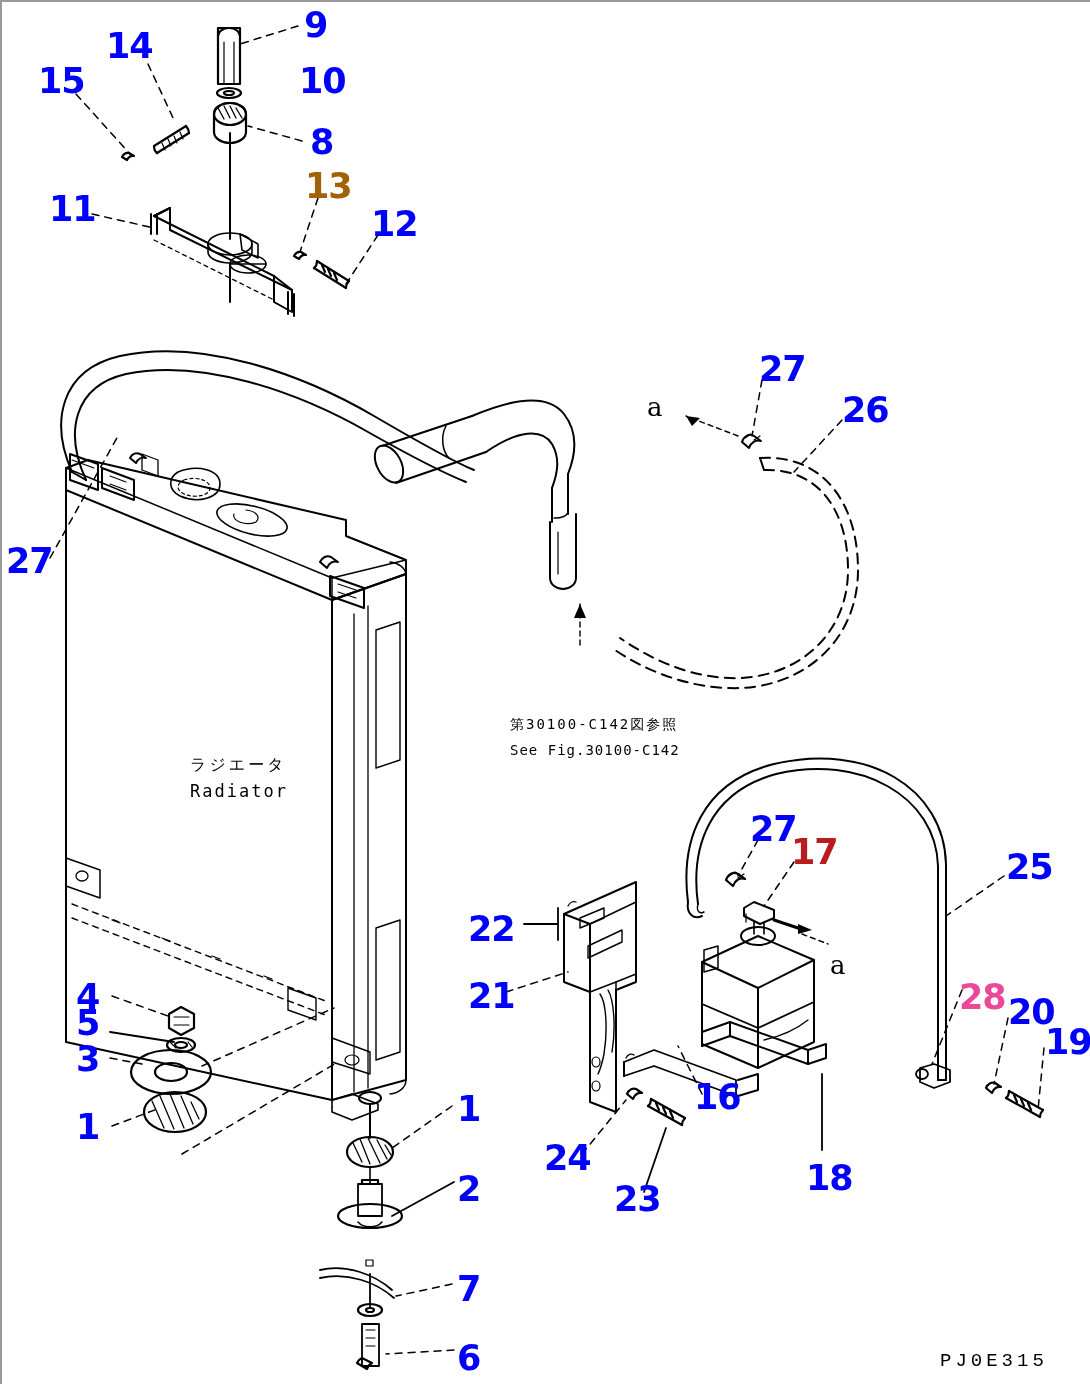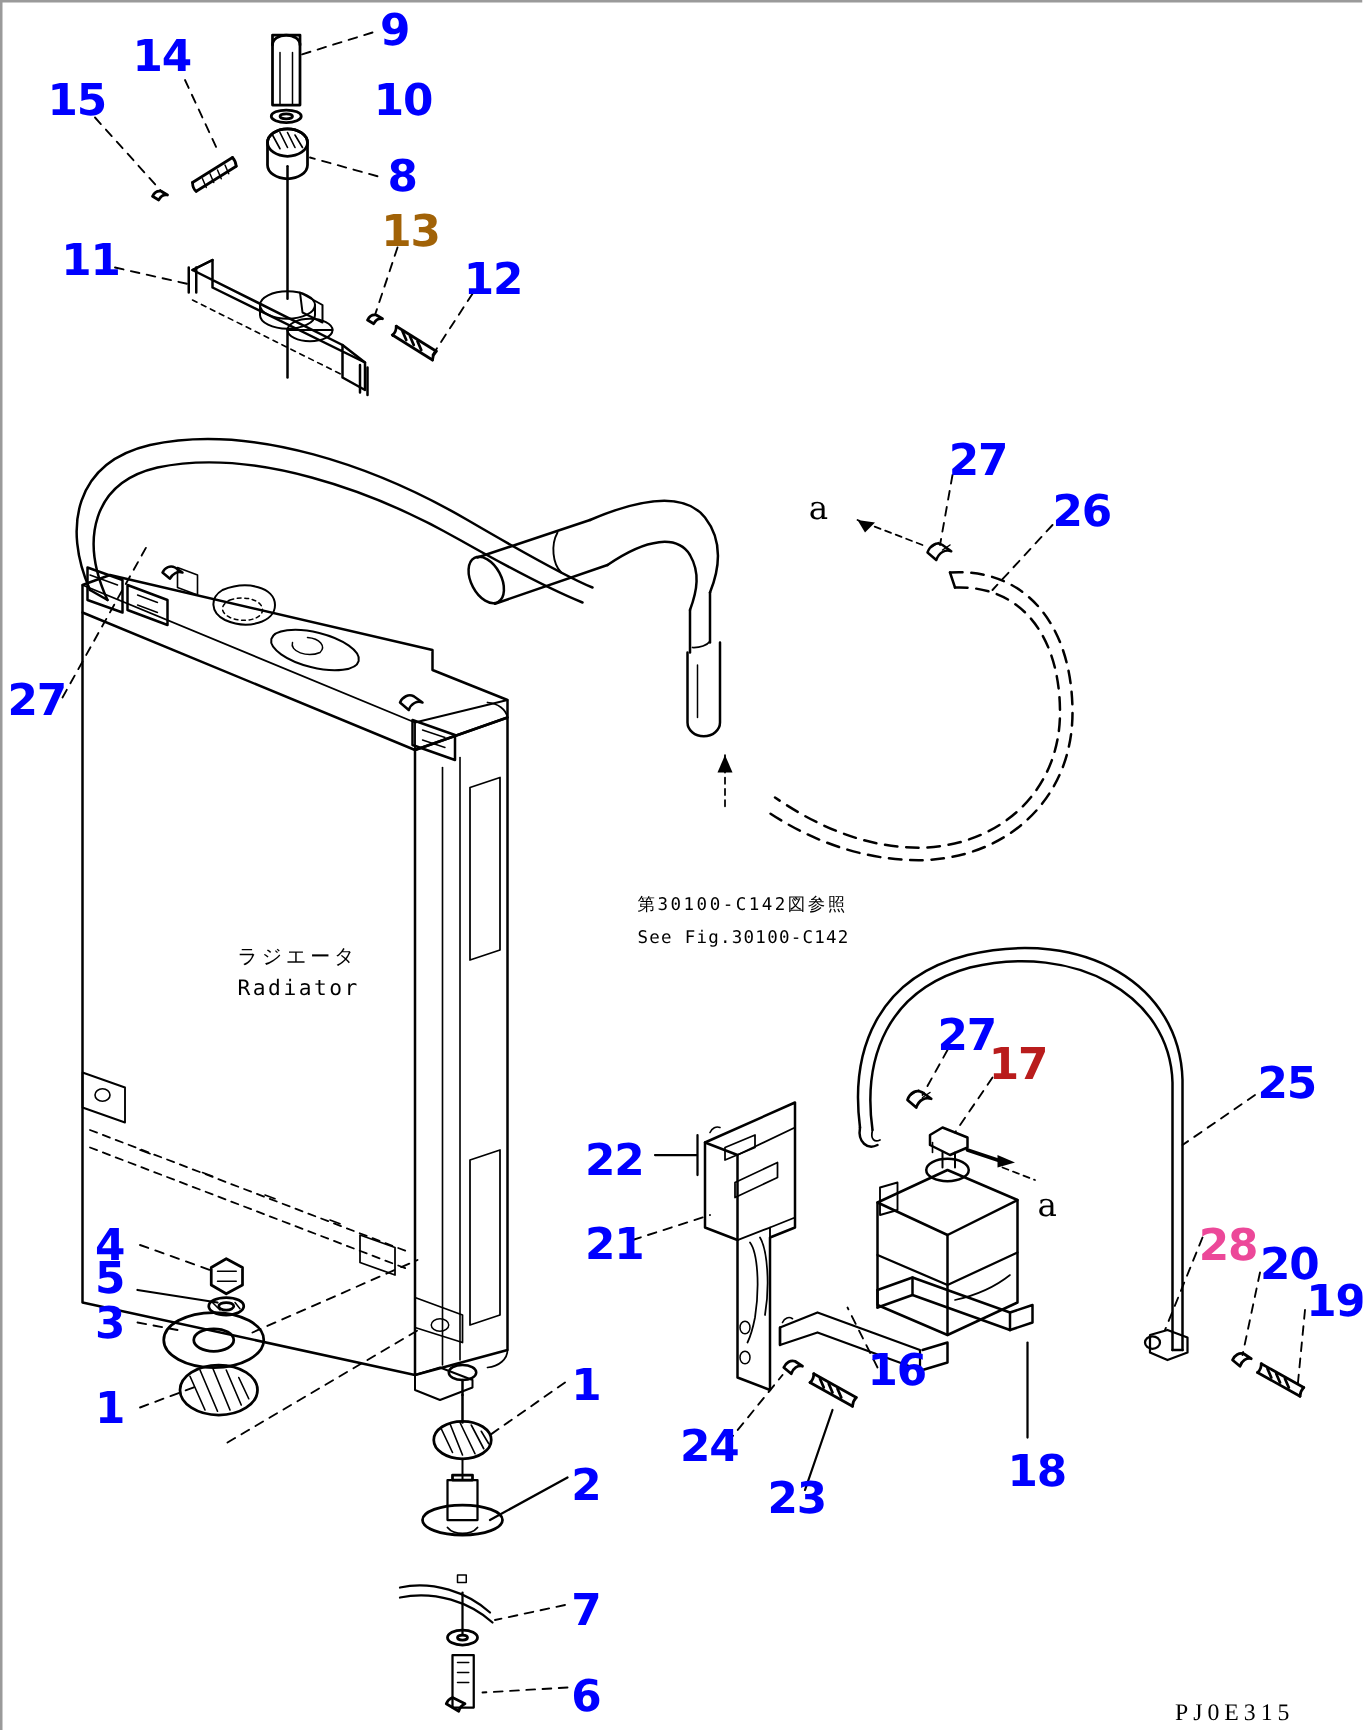--- a/index.html
+++ b/index.html
@@ -26,22 +26,22 @@
   .lbl.jp{font-family:"DejaVu Sans",sans-serif;font-size:16px;letter-spacing:3px;}
   .annot{
     position:absolute;color:#000;font-family:"DejaVu Serif",serif;
     font-size:26px;line-height:26px;white-space:nowrap;
   }
   .refnote{
     position:absolute;color:#000;font-family:"DejaVu Sans Mono",monospace;
     font-size:14px;line-height:24px;white-space:nowrap;letter-spacing:1px;
   }
   .drawcode{
-    position:absolute;color:#000;font-family:Liberation Serif, serif;
-    font-size:19px;letter-spacing:4px;white-space:nowrap;margin-top:10px;
+    position:absolute;color:#000;font-family:Liberation Mono, monospace;
+    font-size:19px;letter-spacing:4px;white-space:nowrap;
   }
 </style>
 </head>
 <body>
 
 <div id="sheet">
 
   <svg id="art" viewBox="0 0 1090 1384" xmlns="http://www.w3.org/2000/svg">
     <g fill="none" stroke="#000" stroke-width="2.2" stroke-linecap="round" stroke-linejoin="round">
 

